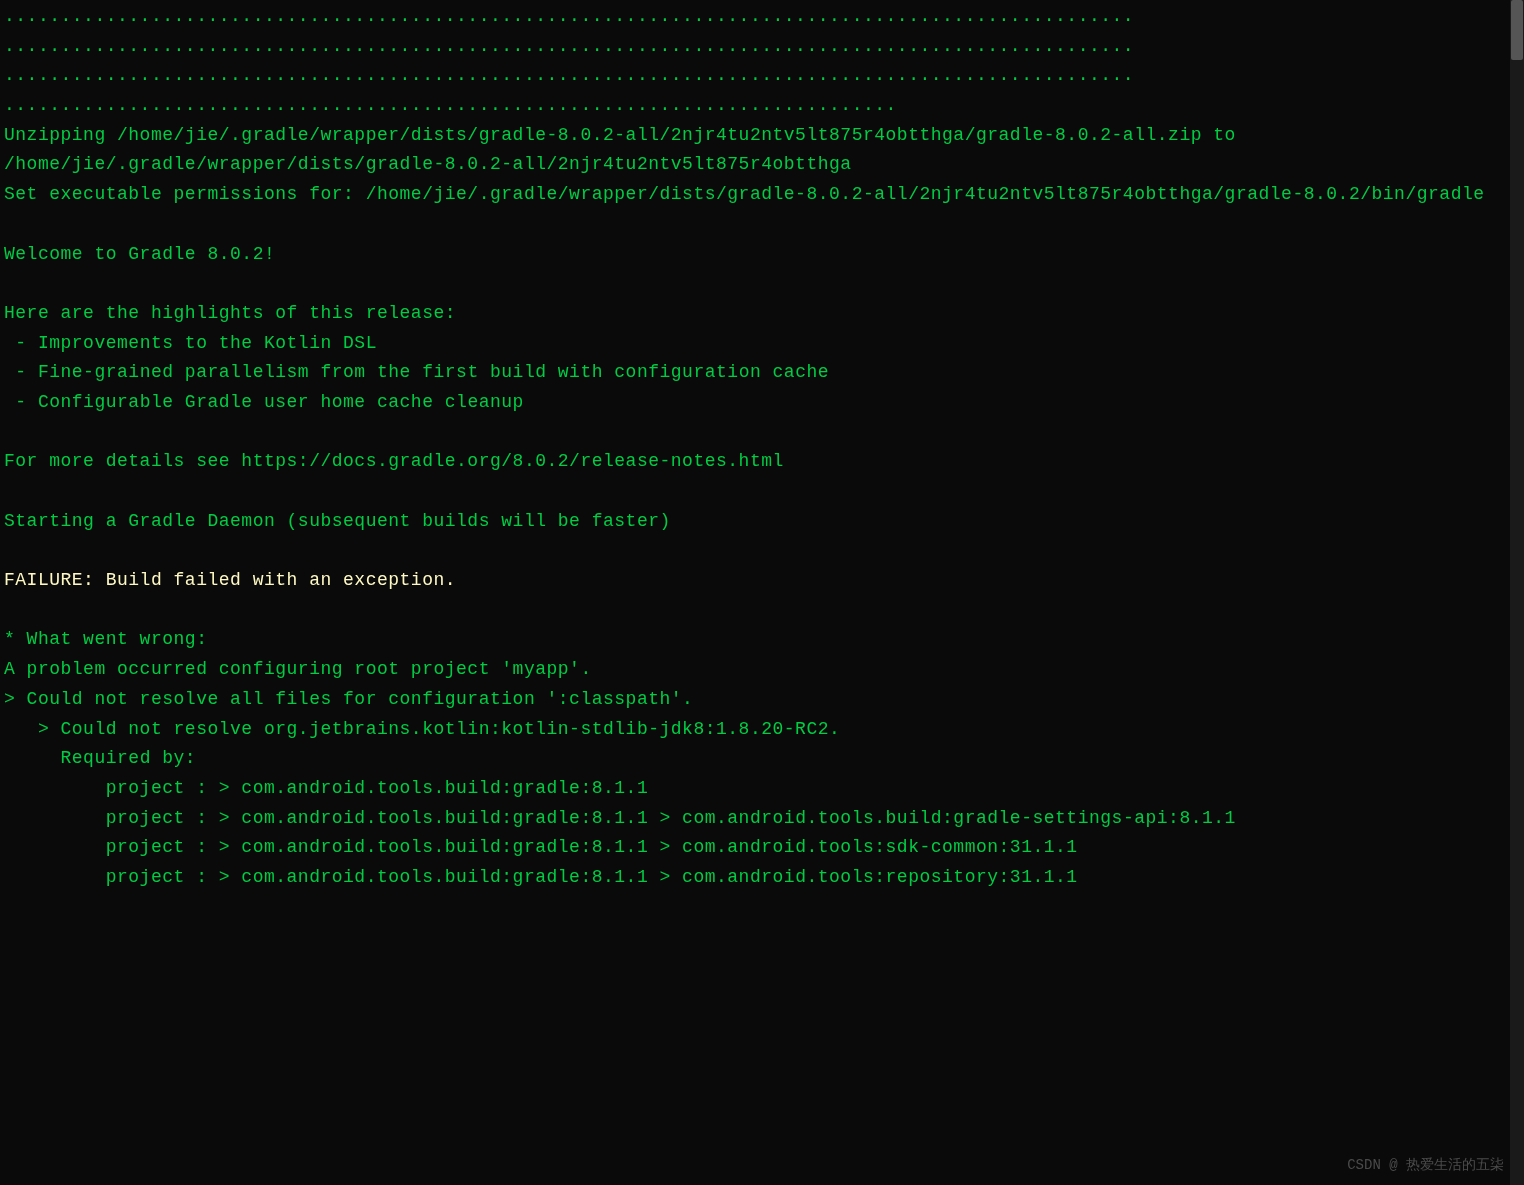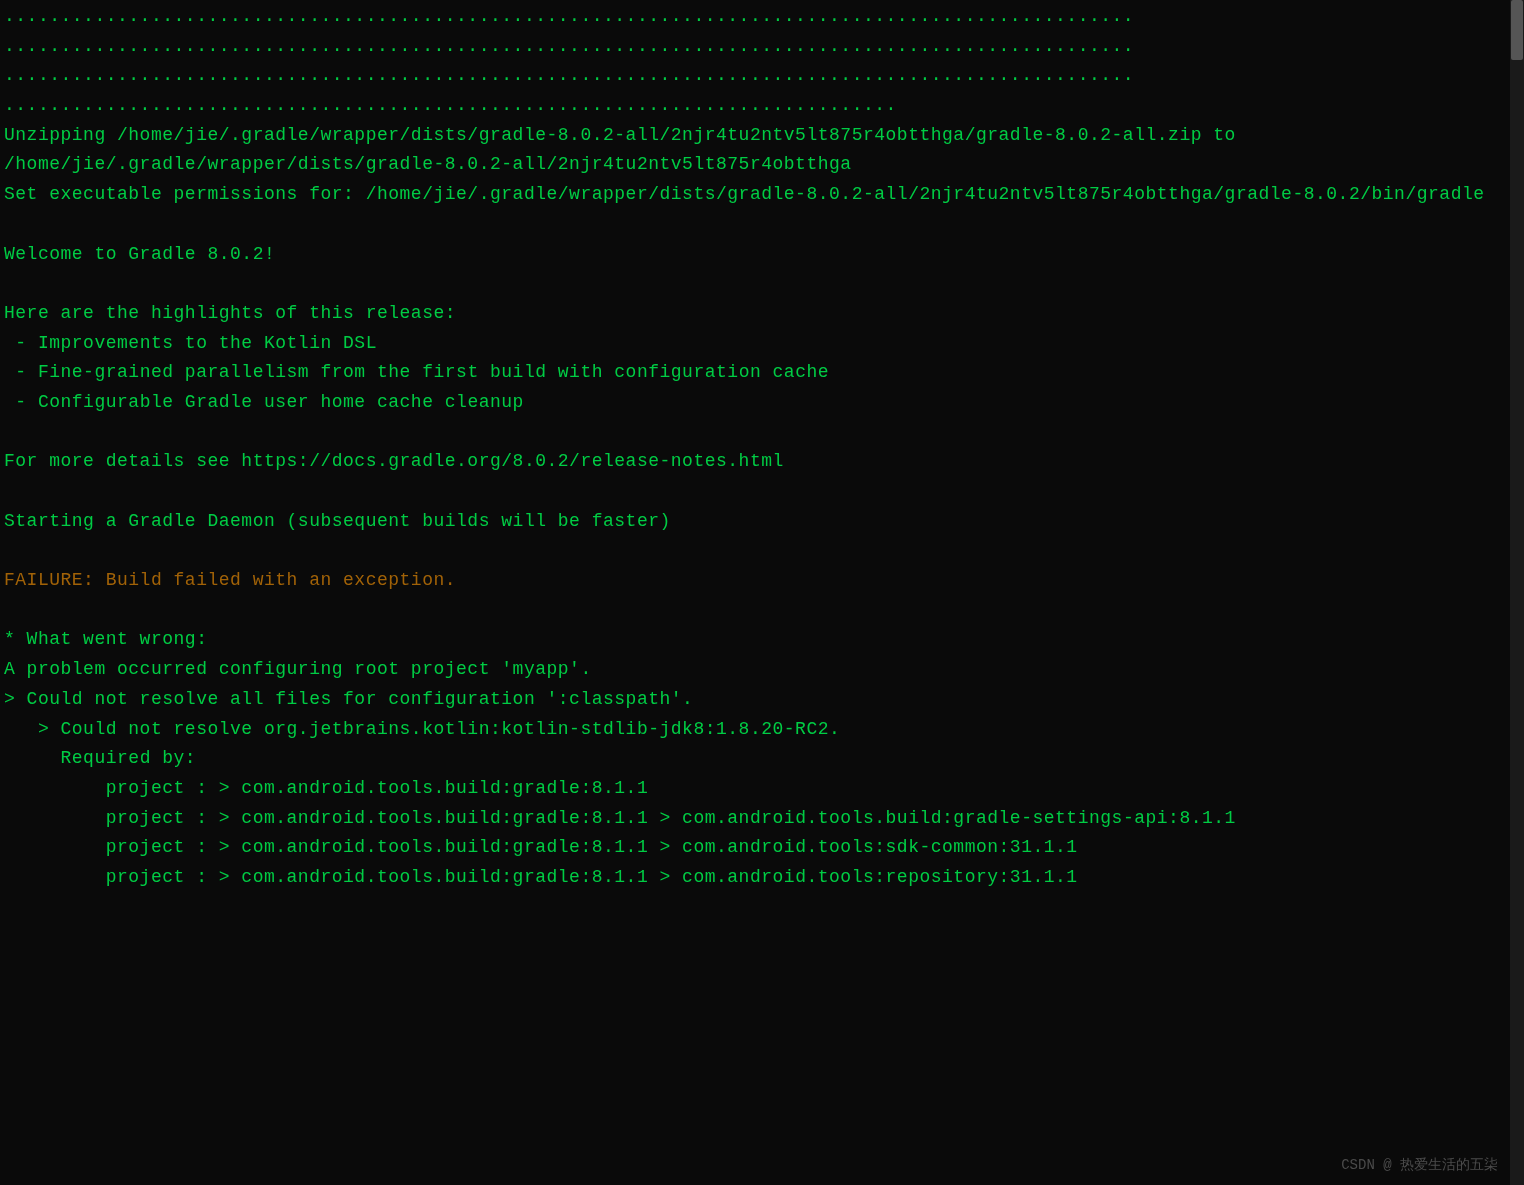--- a/index.html
+++ b/index.html
@@ -22,29 +22,29 @@
       padding: 2px 4px;
       white-space: pre-wrap;
       word-wrap: break-word;
       letter-spacing: 0.5px;
     }
     .line {
       color: #00cc44;
       min-height: 1.65em;
     }
     .line.error {
-      color: #a16207;
+      color: #fef9c3;
     }
     .line.empty {
       min-height: 1.65em;
     }
     .watermark {
       position: absolute;
       bottom: 8px;
-      right: 26px;
+      right: 20px;
       color: #666666;
       font-size: 14px;
       opacity: 0.7;
       letter-spacing: 0;
     }
     .scrollbar-track {
       position: absolute;
       right: 0;
       top: 0;
       width: 14px;

